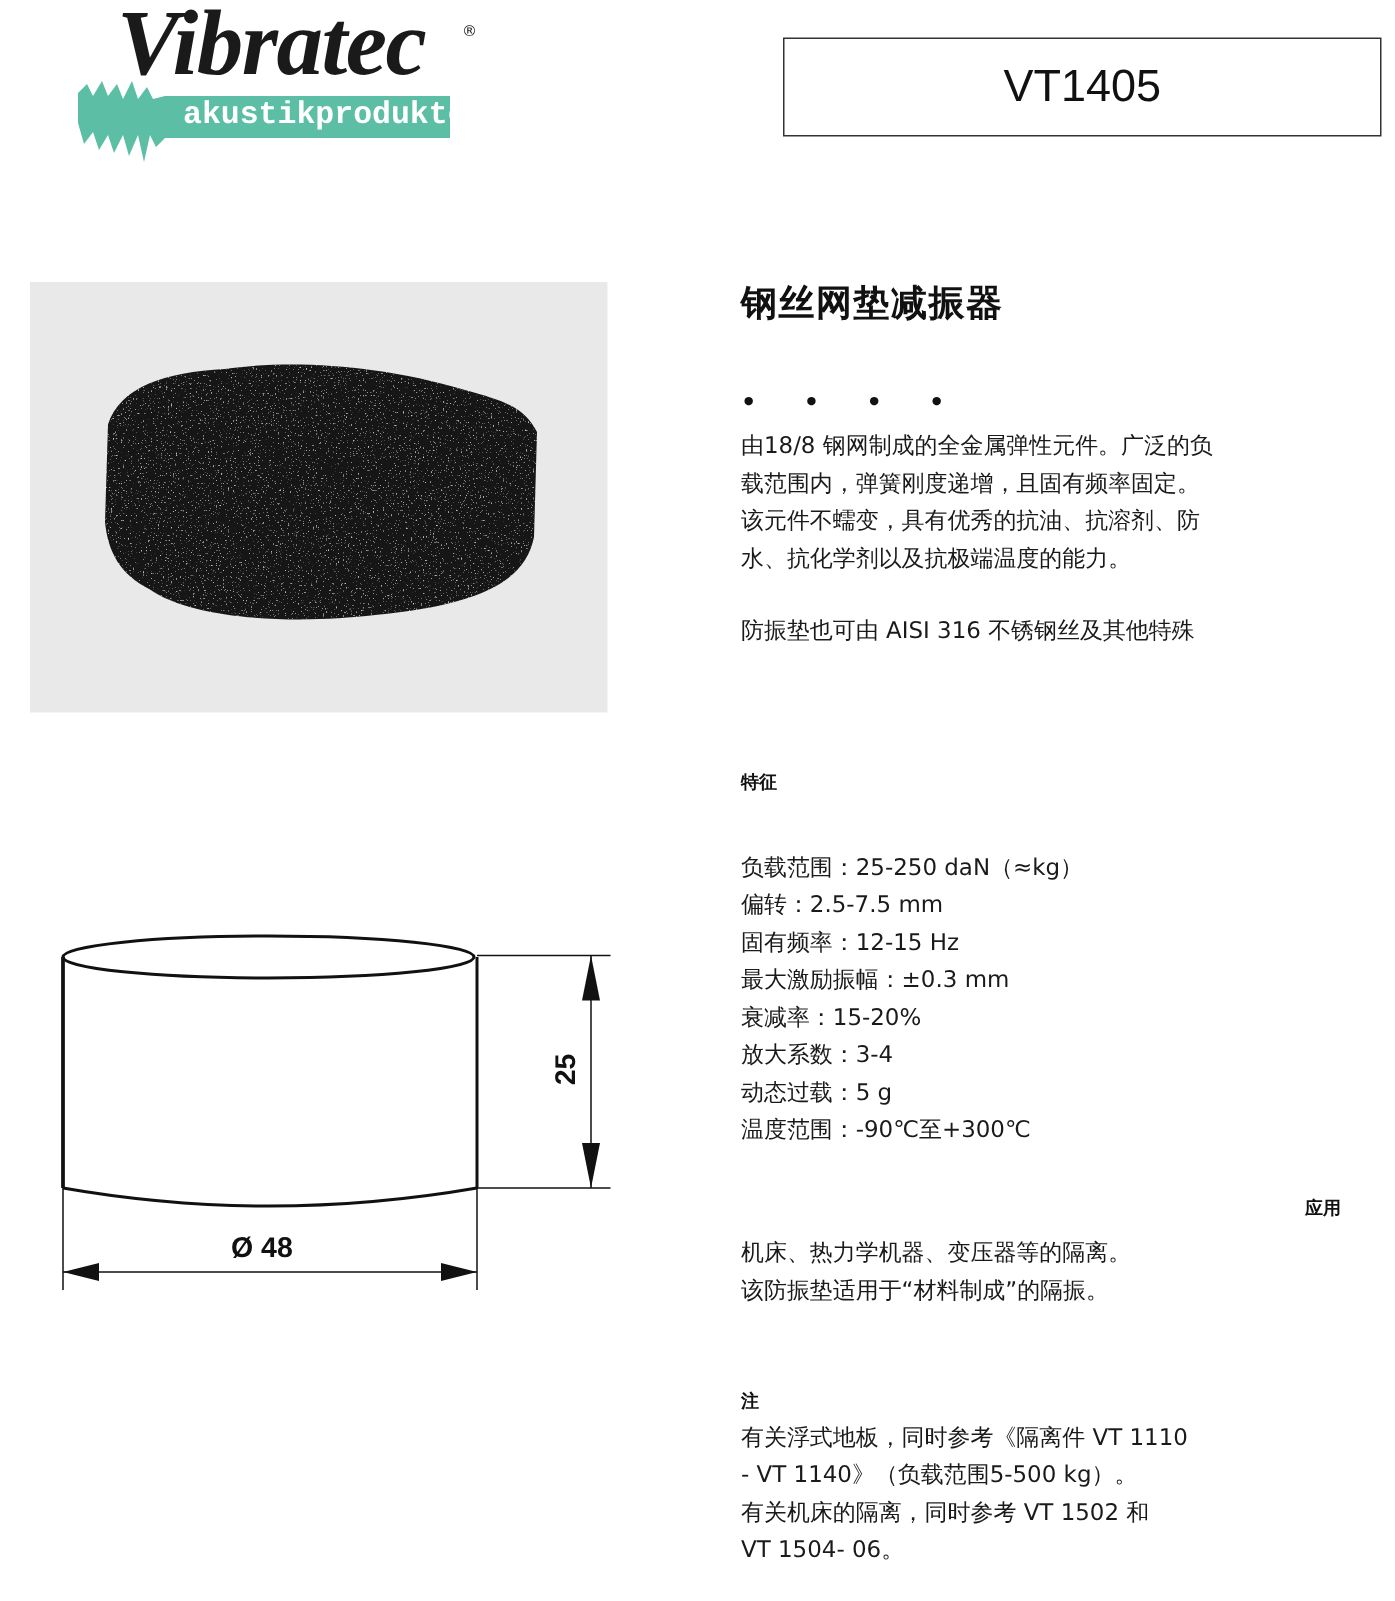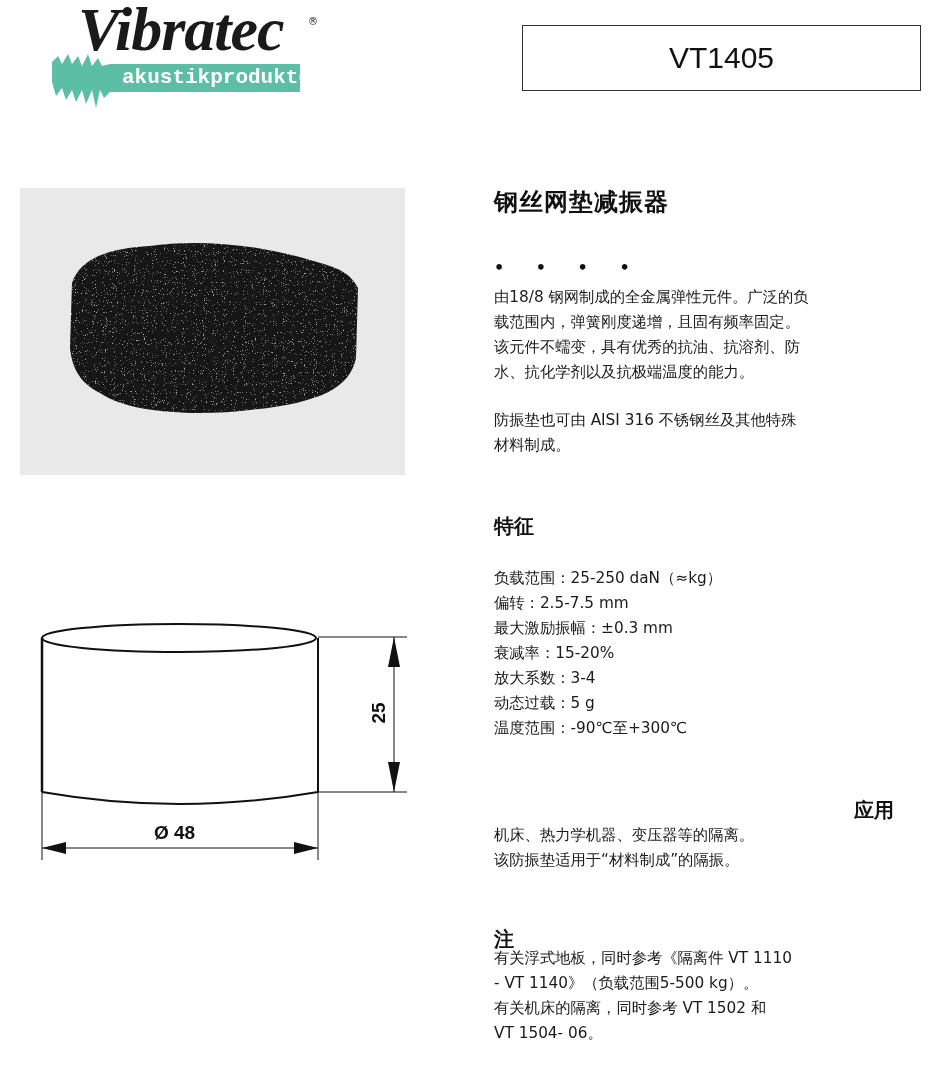--- a/index.html
+++ b/index.html
@@ -28,21 +28,21 @@
   
   .drawing { left:30px; top:610px; width:400px; height:270px; }
 
   
   .col { left:494px; width:400px; font-family:"DejaVu Sans","Liberation Sans",sans-serif; }
   .title { top:186px; font-size:24px; font-weight:bold; letter-spacing:1px; }
   .dots { top:258px; font-size:16px; letter-spacing:13px; font-weight:bold; }
   .para { font-size:15.3px; line-height:25px; color:#1a1a1a; }
   .p1 { top:285px; }
   .p2 { top:408px; }
-  .h { font-size:20px; font-weight:bold; }
+  .h { font-size:12px; font-weight:bold; }
   .h-feat { top:513px; }
   .feat { top:566px; }
   .h-app { top:797px;text-align:right; }
   .app { top:823px; }
   .h-note { top:926px; }
   .note { top:946px; }
   .line { display:block; white-space:nowrap; }
 </style>
 </head>
 <body>
@@ -107,27 +107,27 @@
 
 <div class="abs col para p1">
   <span class="line">由18/8 钢网制成的全金属弹性元件。广泛的负</span>
   <span class="line">载范围内，弹簧刚度递增，且固有频率固定。</span>
   <span class="line">该元件不蠕变，具有优秀的抗油、抗溶剂、防</span>
   <span class="line">水、抗化学剂以及抗极端温度的能力。</span>
 </div>
 
 <div class="abs col para p2">
   <span class="line">防振垫也可由  AISI 316  不锈钢丝及其他特殊</span>
-  <span class="line">材料制成。</span>
 </div>
 
 <div class="abs col h h-feat">特征</div>
 <div class="abs col para feat">
   <span class="line">负载范围：25-250 daN（≈kg）</span>
   <span class="line">偏转：2.5-7.5 mm</span>
+  <span class="line">固有频率：12-15 Hz</span>
   <span class="line">最大激励振幅：±0.3 mm</span>
   <span class="line">衰减率：15-20%</span>
   <span class="line">放大系数：3-4</span>
   <span class="line">动态过载：5 g</span>
   <span class="line">温度范围：-90℃至+300℃</span>
 </div>
 
 <div class="abs col h h-app">应用</div>
 <div class="abs col para app">
   <span class="line">机床、热力学机器、变压器等的隔离。</span>

